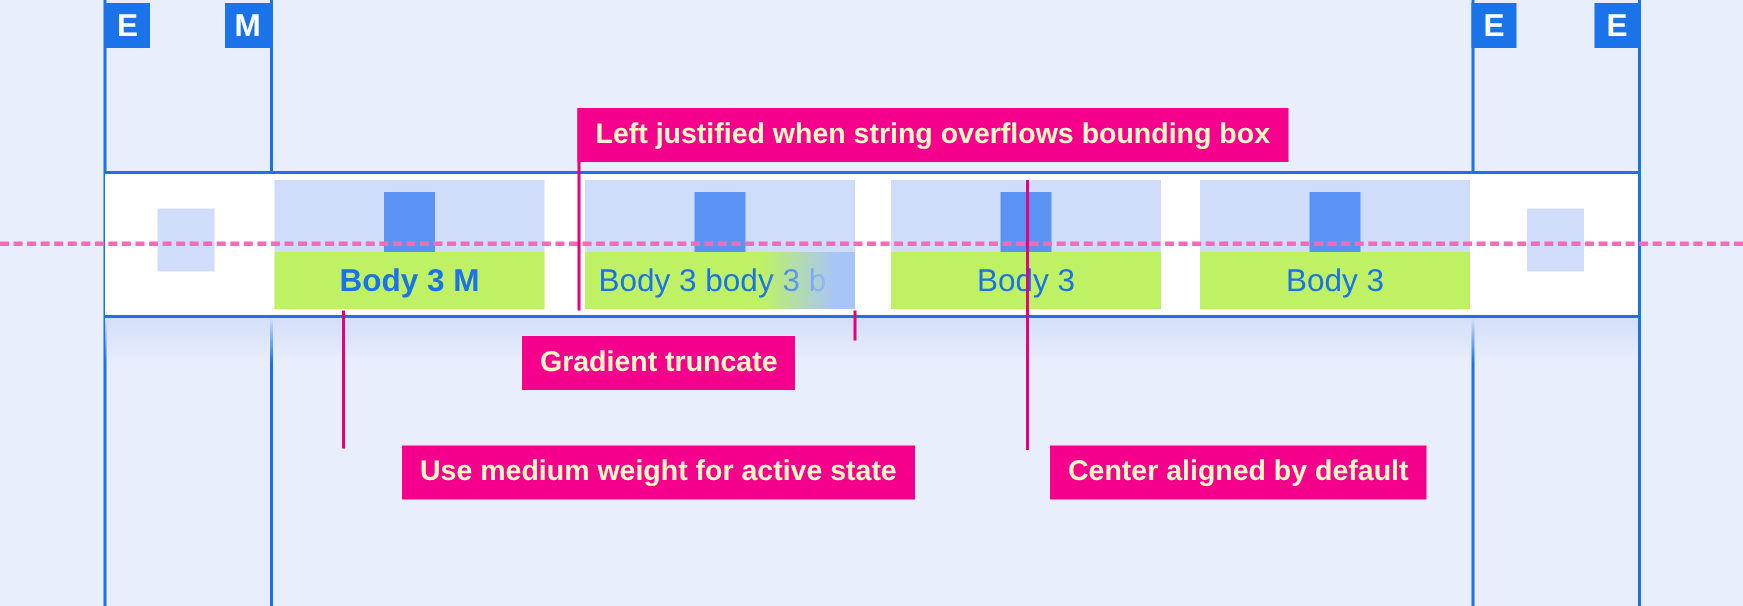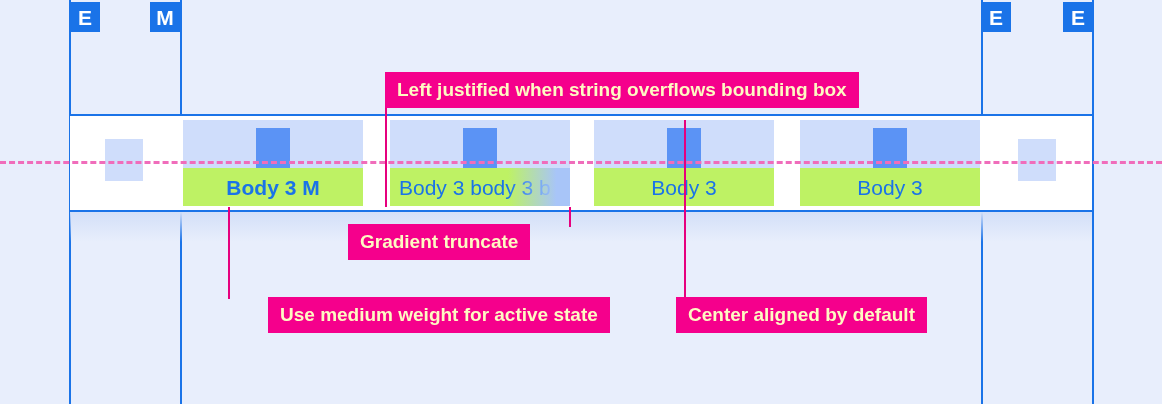--- a/index.html
+++ b/index.html
@@ -156,15 +156,15 @@
 
 <div class="callout" style="left:385px;top:72px;">
   <span>Left justified when string overflows bounding box</span>
 </div>
 <div class="callout" style="left:348px;top:224px;">
   <span>Gradient truncate</span>
 </div>
 <div class="callout" style="left:228px;top:297px;margin-left:40px;">
   <span>Use medium weight for active state</span>
 </div>
-<div class="callout" style="left:676px;top:297px;">
+<div class="callout" style="left:700px;top:297px;">
   <span>Center aligned by default</span>
 </div>
 
 </body></html>

